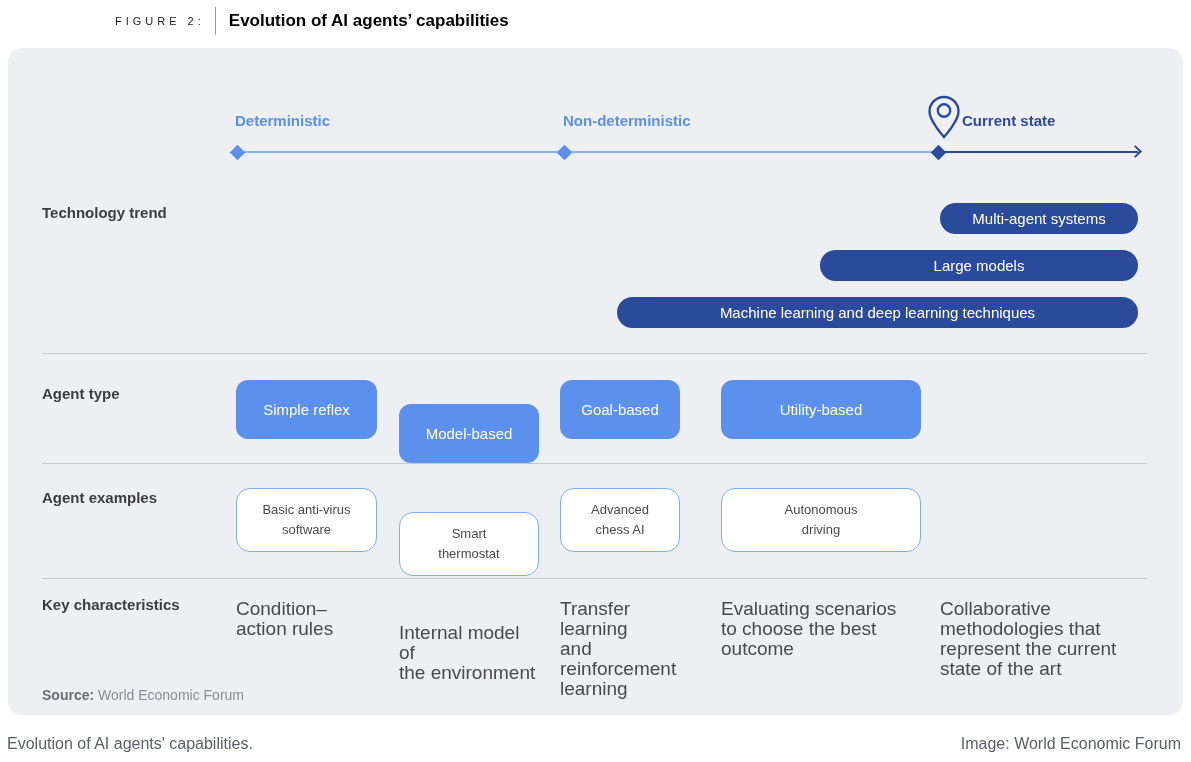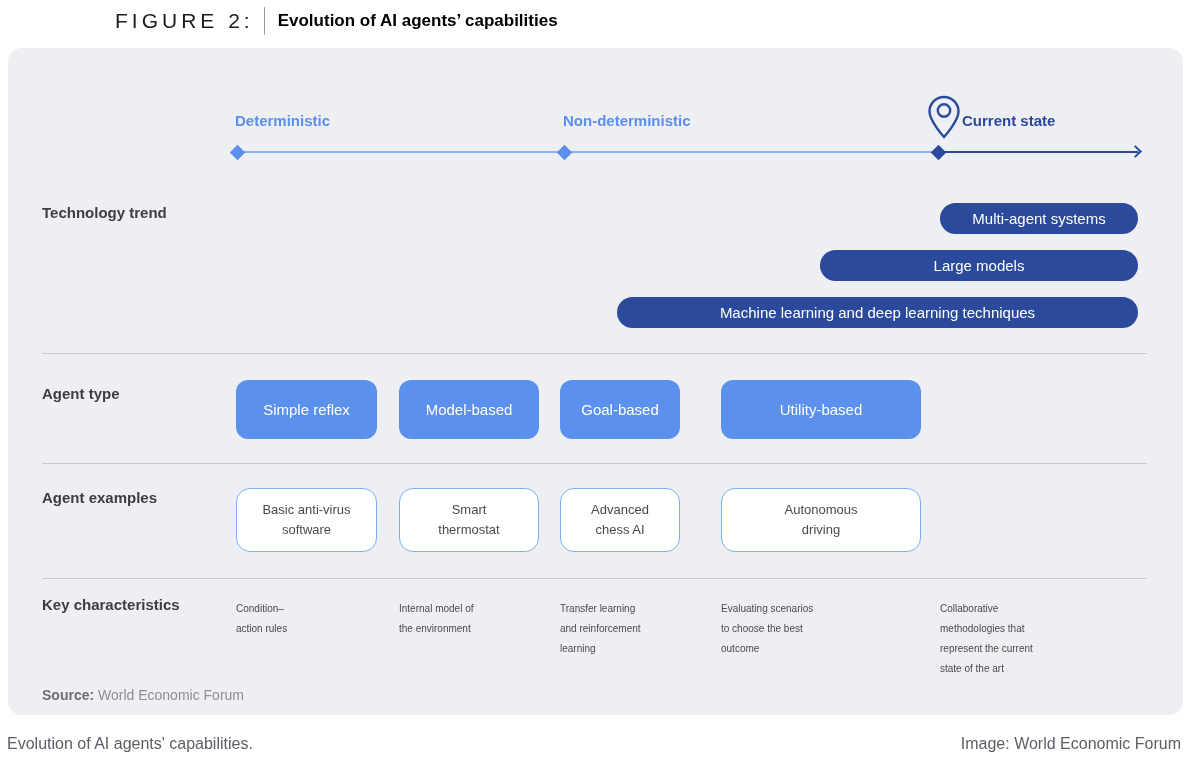--- a/index.html
+++ b/index.html
@@ -2,21 +2,21 @@
 <html><head>
 <meta charset="utf-8">
 <style>
   * { margin: 0; padding: 0; box-sizing: border-box; }
   html,body { background:#ffffff; }
   body { font-family: "Liberation Sans", sans-serif; }
   .page { position: relative; width: 1191px; height: 762px; background:#fff; overflow: hidden; }
 
   
   .fig-header { position:absolute; left:115px; top:6px; display:flex; align-items:center; height:30px; }
-  .fig-label { font-size:21px; letter-spacing:4px; color:#1c1c1c; font-weight:400;text-align:center; }
+  .fig-label { font-size:11px; letter-spacing:4px; color:#1c1c1c; font-weight:400;text-align:center; }
   .fig-sep { width:1px; height:28px; background:#9a9aa0; margin:0 13px 0 10px; }
   .fig-title { font-size:17px; font-weight:700; color:#000; }
 
   
   .panel { position:absolute; left:8px; top:48px; width:1175px; height:667px; background:#EDEFF3;border-radius:14px; }
 
   
   .stage-label { position:absolute; top:64px; font-size:15px; font-weight:700; color:#5B8FEC; white-space:nowrap; }
   .stage-label.dark { color:#2B4A9B; }
   .tl-line-light { position:absolute; top:103px; height:2px; background:#8FB3F1; }
@@ -39,33 +39,33 @@
   
   .type-box { position:absolute; top:332px; height:59px; border-radius:12px; background:#5B90EC; color:#fff;
               font-size:15px; display:flex; align-items:center; justify-content:center; white-space:nowrap; }
 
   
   .ex-box { position:absolute; top:440px; height:64px; border-radius:14px; background:#fff; border:1px solid #7EAEF2;
             color:#4A4A4E; font-size:13px; line-height:20px; display:flex; align-items:center; justify-content:center;
             text-align:center; white-space:pre-line; }
 
   
-  .char-text { position:absolute; top:551px; font-size:10px; line-height:20px; color:#4A4A4E; white-space:pre-line; }
+  .char-text { position:absolute; top:551px; font-size:19px; line-height:20px; color:#4A4A4E; white-space:pre-line; }
 
   
   .source { position:absolute; left:34px; top:639px; font-size:14px; color:#8D8D96; }
   .source b { color:#6E6E77; font-weight:700; }
 
   
   .caption-left { position:absolute; left:7px; top:735px; font-size:16px; color:#5A5E66; }
   .caption-right { position:absolute; right:10px; top:735px; font-size:16px; color:#5A5E66; }
 
   
   .c1 { left:228px; width:141px; }
-  .c2 { left:391px; width:140px; }
+  .c2 { left:391px; width:140px;margin-top:24px; }
   .c3 { left:552px; width:120px; }
   .c4 { left:713px; width:200px; }
   .c5 { left:932px; width:200px; }
 </style>
 </head>
 <body>
 
 <div class="page">
 
   <div class="fig-header">

